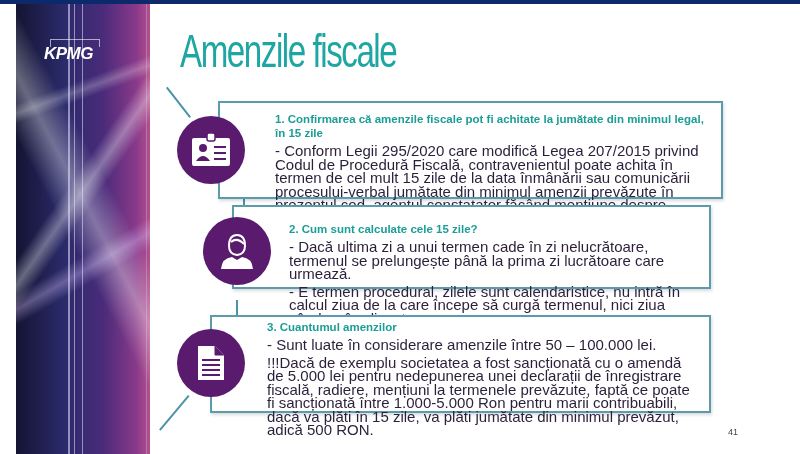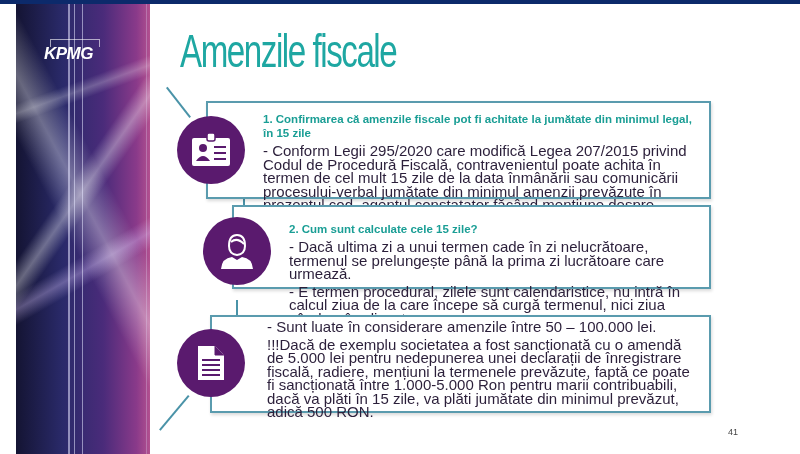--- a/index.html
+++ b/index.html
@@ -66,21 +66,21 @@
   <div class="logo">KPMG</div>
 </div>
 
 <div class="title">Amenzile fiscale</div>
 
 <div class="connector" style="left:166px;top:88px;height:38px;transform:rotate(-38deg);"></div>
 <div class="connector" style="left:243px;top:192px;height:26px;"></div>
 <div class="connector" style="left:236px;top:300px;height:22px;"></div>
 <div class="connector" style="left:188px;top:395px;height:45px;transform:rotate(40deg);"></div>
 
-<div class="card" style="left:206px;top:101px;width:505px;height:98px;padding:9px 12px 6px 55px;">
+<div class="card" style="left:218px;top:101px;width:505px;height:98px;padding:9px 12px 6px 55px;">
   <div class="card-title">1. Confirmarea că amenzile fiscale pot fi achitate la jumătate din minimul legal, în 15 zile</div>
   <div class="card-text">- Conform Legii 295/2020 care modifică Legea 207/2015 privind Codul de Procedură Fiscală, contravenientul poate achita în termen de cel mult 15 zile de la data înmânării sau comunicării procesului-verbal jumătate din minimul amenzii prevăzute în prezentul cod, agentul constatator făcând mențiune despre această posibilitate în procesul-verbal.</div>
 </div>
 <div class="circle" style="left:177px;top:116px;">
   <svg width="40" height="34" viewBox="0 0 40 34">
     <rect x="1" y="5" width="38" height="28" rx="2" fill="#fff"></rect>
     <rect x="16" y="0" width="8" height="8" rx="2" fill="#fff" stroke="#5a1a6e" stroke-width="1.5"></rect>
     <circle cx="12" cy="15" r="4" fill="#5a1a6e"></circle>
     <path d="M5 28 Q12 18 19 28 Z" fill="#5a1a6e"></path>
     <rect x="23" y="13" width="12" height="2" fill="#5a1a6e"></rect>
@@ -96,20 +96,21 @@
 </div>
 <div class="circle" style="left:203px;top:217px;">
   <svg width="34" height="38" viewBox="0 0 34 38">
     <path d="M9 14 Q9 3 17 3 Q25 3 25 14 Q25 22 17 23 Q9 22 9 14 Z" fill="none" stroke="#fff" stroke-width="2"></path>
     <path d="M11 10 Q17 5 24 12" fill="none" stroke="#fff" stroke-width="2"></path>
     <path d="M1 37 Q2 26 12 25 L17 28 L22 25 Q32 26 33 37 Z" fill="#fff"></path>
   </svg>
 </div>
 
 <div class="card" style="left:210px;top:315px;width:501px;height:98px;padding:3px 12px 4px 55px;">
+  <div class="card-title">3. Cuantumul amenzilor</div>
   <div class="card-text">- Sunt luate în considerare amenzile între 50 – 100.000 lei.</div>
   <div class="card-text">!!!Dacă de exemplu societatea a fost sancționată cu o amendă de 5.000 lei pentru nedepunerea unei declarații de înregistrare fiscală, radiere, mențiuni la termenele prevăzute, faptă ce poate fi sancționată între 1.000-5.000 Ron pentru marii contribuabili, dacă va plăti în 15 zile, va plăti jumătate din minimul prevăzut, adică 500 RON.</div>
 </div>
 <div class="circle" style="left:177px;top:329px;">
   <svg width="28" height="36" viewBox="0 0 28 36">
     <path d="M1 1 L18 1 L27 10 L27 35 L1 35 Z" fill="#fff"></path>
     <path d="M18 1 L18 10 L27 10" fill="#5a1a6e" stroke="#5a1a6e" stroke-width="1"></path>
     <rect x="5" y="14" width="18" height="2" fill="#5a1a6e"></rect>
     <rect x="5" y="19" width="18" height="2" fill="#5a1a6e"></rect>
     <rect x="5" y="24" width="18" height="2" fill="#5a1a6e"></rect>

